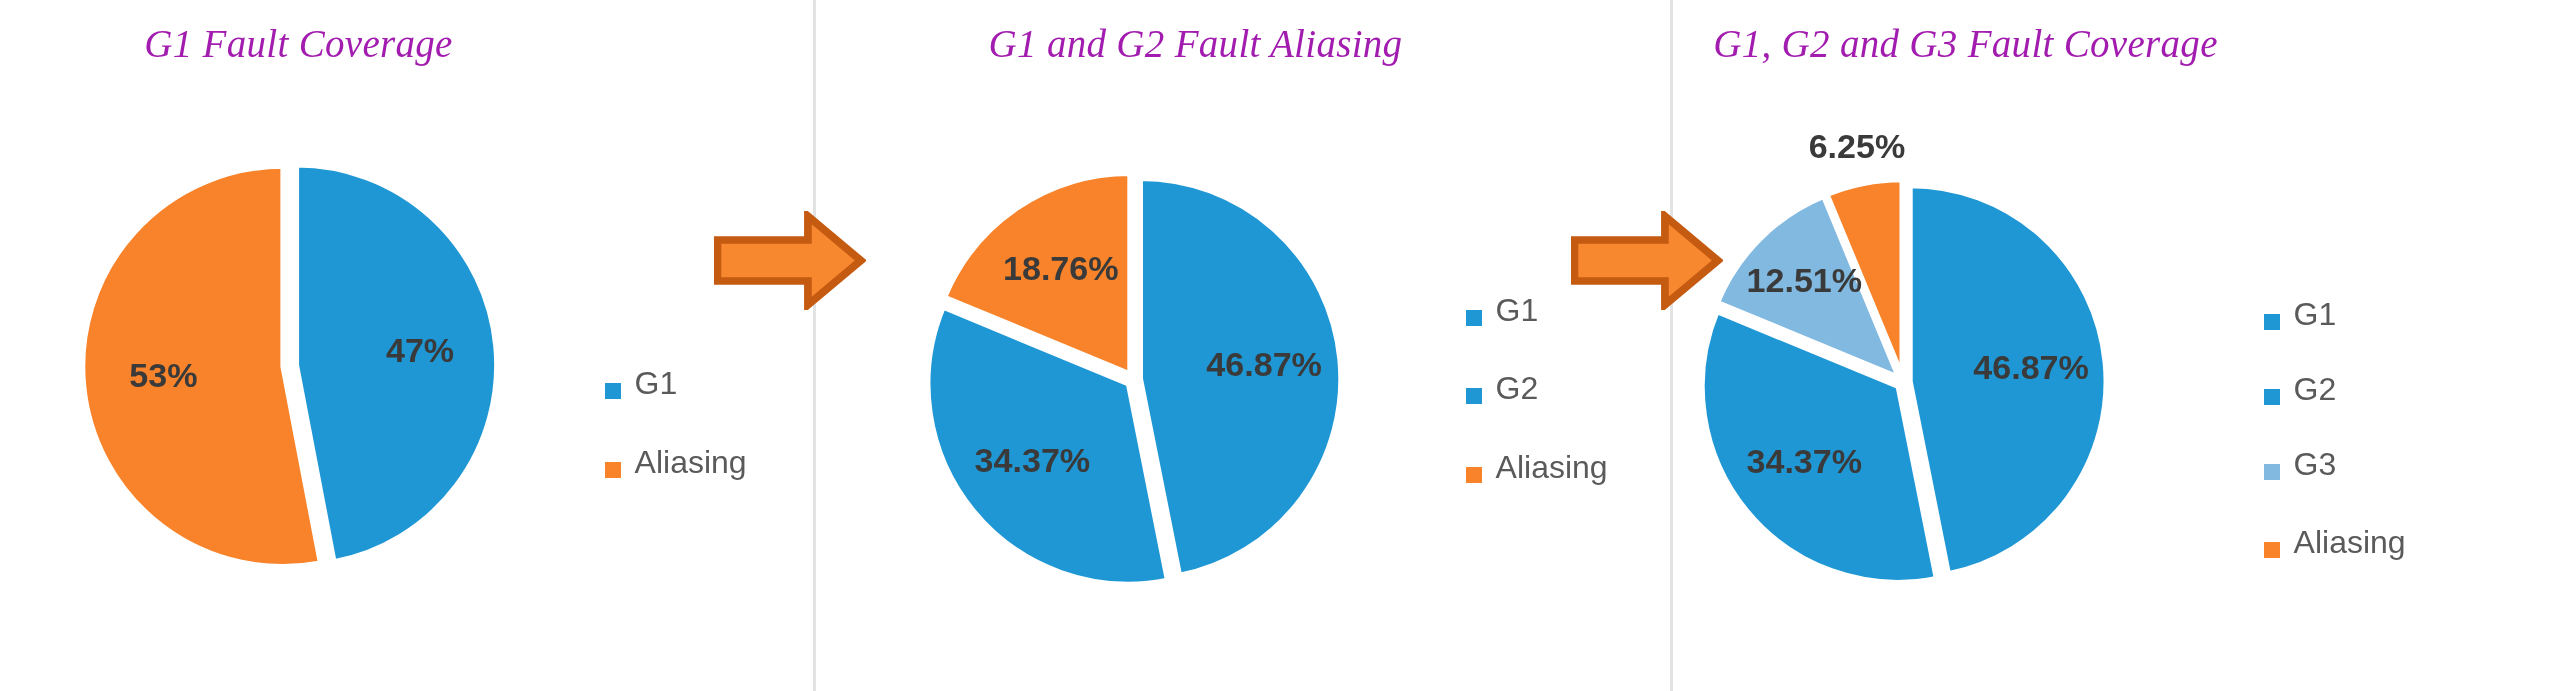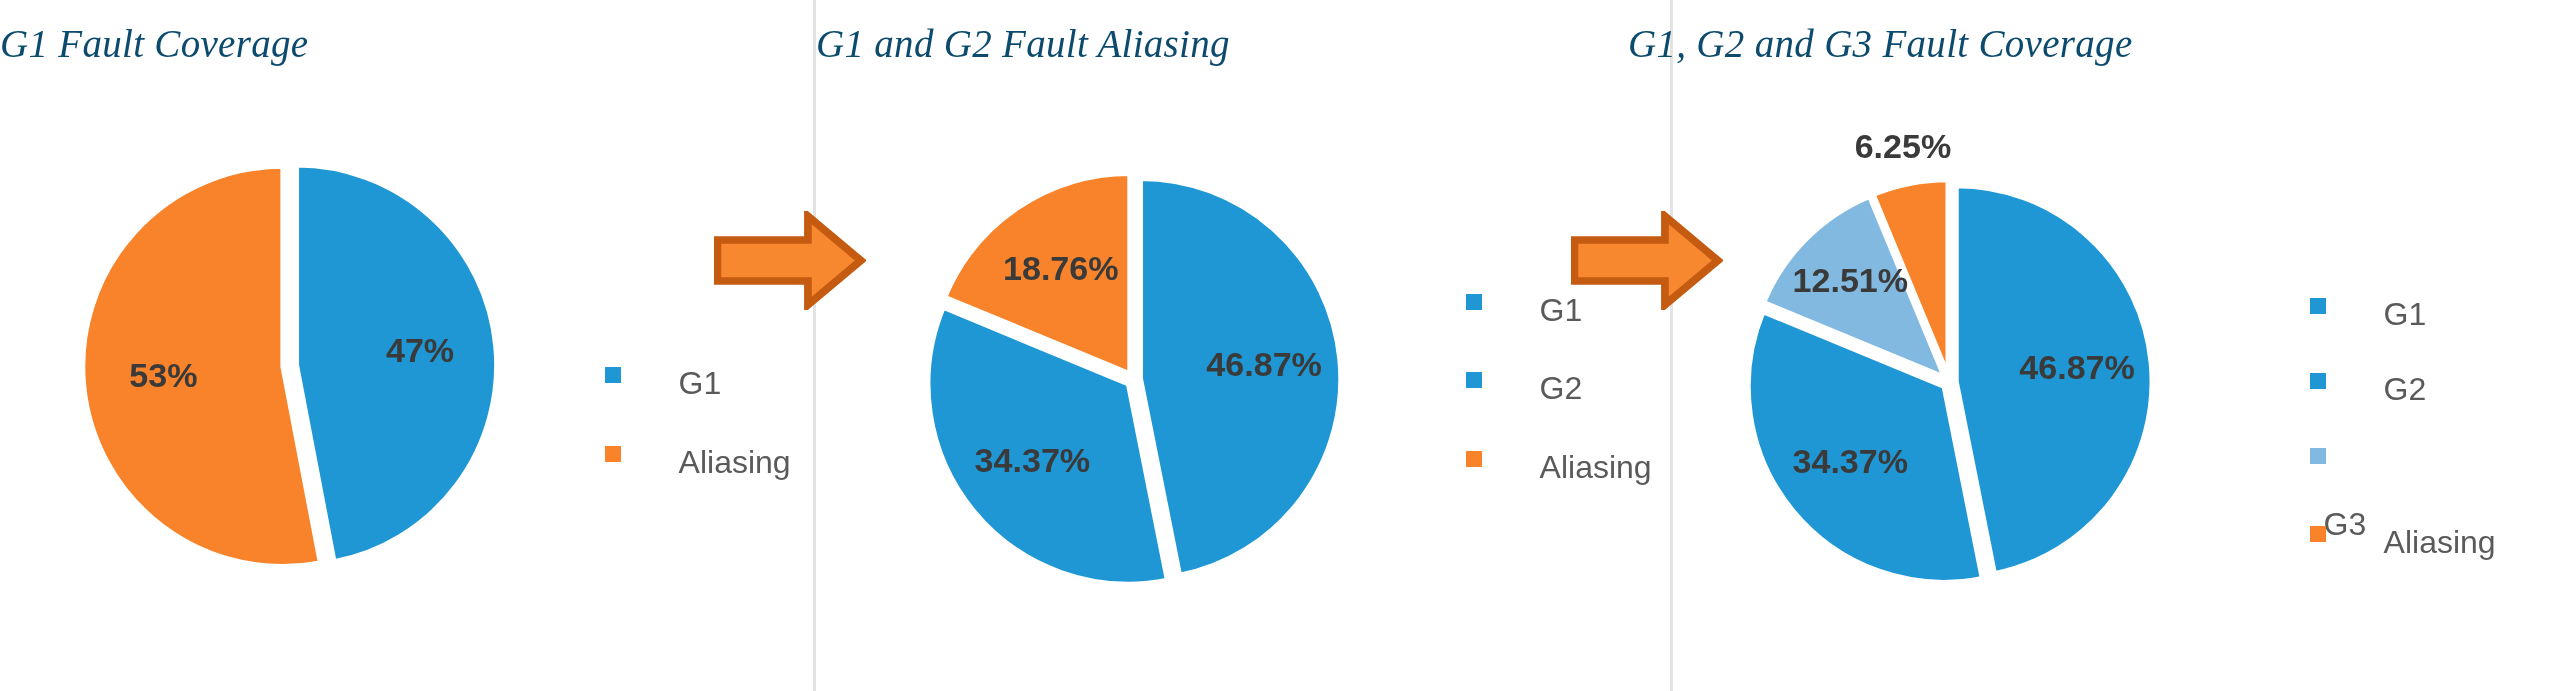--- a/index.html
+++ b/index.html
@@ -8,25 +8,25 @@
        font-family:"Liberation Sans", sans-serif;}
 
   .canvas{position:absolute;left:0;top:0;width:2576px;height:691px;background:#fff;}
 
   .divider{position:absolute;top:0;width:2.6px;height:691px;background:#e3e3e3;}
 
   .panel{position:absolute;top:0;height:691px;}
 
   .chart-title{
     position:absolute;
-    text-align:left;
+    text-align:center;
     font-family:"Liberation Serif", serif;
     font-style:italic;
     font-size:39px;
-    color:#0c4a6e;
+    color:#a21caf;
     letter-spacing:0.3px;
     white-space:nowrap;
     top:20.5px;
   }
 
   .pie-wrap{position:absolute;}
   .pie-wrap svg{display:block;overflow:visible;}
 
   .slice-label{
     font-family:"Liberation Sans", sans-serif;
@@ -34,23 +34,22 @@
     fill:#3a3a3a;
     font-size:40px;
     text-anchor:middle;
     dominant-baseline:middle;
   }
 
   .legend{position:absolute;}
   .legend-item{
     position:absolute;
     display:flex;
-    align-items:flex-start;
+    align-items:flex-end;
     white-space:nowrap;
-    gap:44px;
   }
   .legend-swatch{
     width:16px;height:16px;display:inline-block;flex:0 0 auto;
   }
   .legend-label{
     margin-left:13.6px;
     font-family:"Liberation Sans", sans-serif;
     font-size:32px;
     color:#5a5a5a;
     line-height:1;
@@ -130,21 +129,21 @@
       </div>
     </div>
   </div>
 
   <div class="flow-arrow" style="left:1571px;top:211px;">
     <svg width="152" height="99" viewBox="0 0 178 116">
       <path d="M 4 34 L 110 34 L 110 6 L 172 58 L 110 110 L 110 82 L 4 82 Z" fill="#f7882f" stroke="#c55a11" stroke-width="9" stroke-linejoin="miter"></path>
     </svg>
   </div>
 
-  <div class="panel" style="left:1628px;width:904px;">
+  <div class="panel" style="left:1582px;width:904px;">
 
     <div class="chart-title" style="left:0px;width:767px;">G1, G2 and G3 Fault Coverage</div>
 
     <div class="pie-wrap" style="left:111px;top:136px;">
       <svg width="477" height="477" viewBox="0 0 560 560" aria-label="G1, G2 and G3 Fault Coverage pie">
           <path d="M 245.43927742387098 281.15371775677414 L 157.4220879799004 68.66142527917816 A 230 230 0 0 1 245.43927742387095 51.15371775677414 Z" fill="#f8832a" stroke="#ffffff" stroke-width="6"></path>
           <path d="M 241.34136887651616 283.3449231828082 L 28.793815515705433 195.46126394894765 A 230 230 0 0 1 153.32417943254558 70.85263070521222 Z" fill="#81b9e0" stroke="#ffffff" stroke-width="6"></path>
           <path d="M 240.81830866598446 294.07805989044607 L 285.7599487543727 519.644566682048 A 230 230 0 0 1 28.270755305173736 206.19440065658551 Z" fill="#1f97d4" stroke="#ffffff" stroke-width="6"></path>
           <path d="M 254.9613545431861 288.21461230103205 L 254.9613545431861 58.21461230103205 A 230 230 0 0 1 299.90299463157436 513.781119092634 Z" fill="#1f97d4" stroke="#ffffff" stroke-width="6"></path>
 
@@ -157,21 +156,21 @@
 
     <div class="legend" style="left:682px;top:298px;width:213px;height:324px;">
       <div class="legend-item" style="left:0px;top:0px;">
         <span class="legend-swatch" style="background:#1f97d4;"></span>
         <span class="legend-label">G1</span>
       </div>
       <div class="legend-item" style="left:0px;top:75px;">
         <span class="legend-swatch" style="background:#1f97d4;"></span>
         <span class="legend-label">G2</span>
       </div>
-      <div class="legend-item" style="left:0px;top:150px;flex-direction:column;">
+      <div class="legend-item" style="left:0px;top:150px;">
         <span class="legend-swatch" style="background:#81b9e0;"></span>
         <span class="legend-label">G3</span>
       </div>
       <div class="legend-item" style="left:0px;top:228px;">
         <span class="legend-swatch" style="background:#f8832a;"></span>
         <span class="legend-label">Aliasing</span>
       </div>
     </div>
   </div>
 

